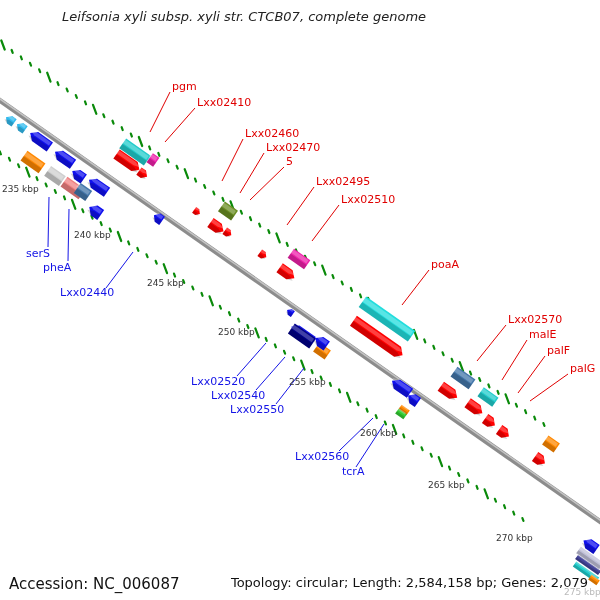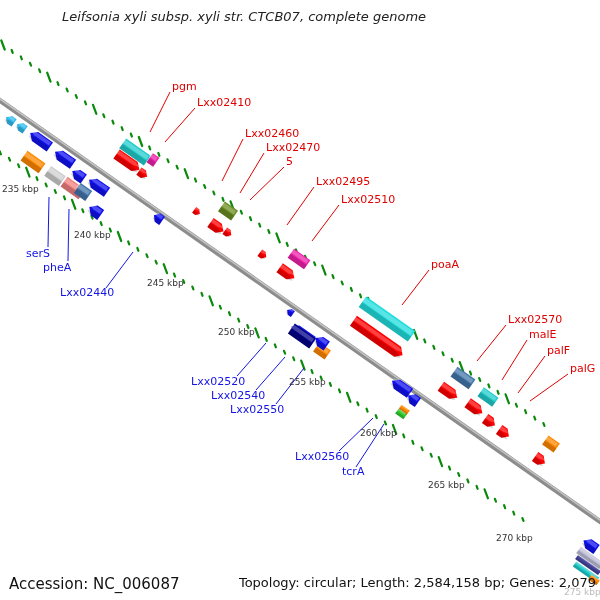--- a/index.html
+++ b/index.html
@@ -1,19 +1,19 @@
 <!DOCTYPE html>
 <html><head>
 <meta charset="utf-8">
 <style>
   html, body { margin: 0; padding: 0; background: #ffffff; }
   body { width: 600px; height: 600px; overflow: hidden; position: relative; font-family: "DejaVu Sans", sans-serif; }
   #title { position: absolute; top: 9px; left: 0; width: 488px; text-align: center; font-style: italic; font-size: 13px; color: #222; }
   #accession { position: absolute; left: 9px; top: 575px; font-size: 15px; color: #111; }
-  #summary { position: absolute; right: 4px; top: 575px; font-size: 13px; color: #111; }
+  #summary { position: absolute; right: 12px; top: 575px; font-size: 13px; color: #111; }
   svg { position: absolute; left: 0; top: 0; }
   .gene-label { font-size: 11px; font-family: "DejaVu Sans", sans-serif; }
   .tick-label { font-size: 9px; fill: #333; font-family: "DejaVu Sans", sans-serif; }
 </style>
 </head>
 <body>
 
 <div id="title">Leifsonia xyli subsp. xyli str. CTCB07, complete genome</div>
 
 <svg id="map" width="600" height="600" viewBox="0 0 600 600">

